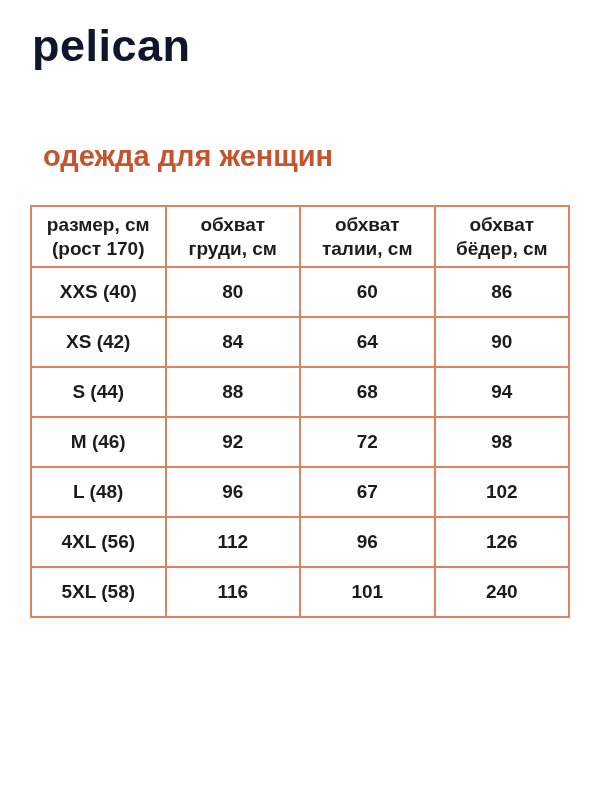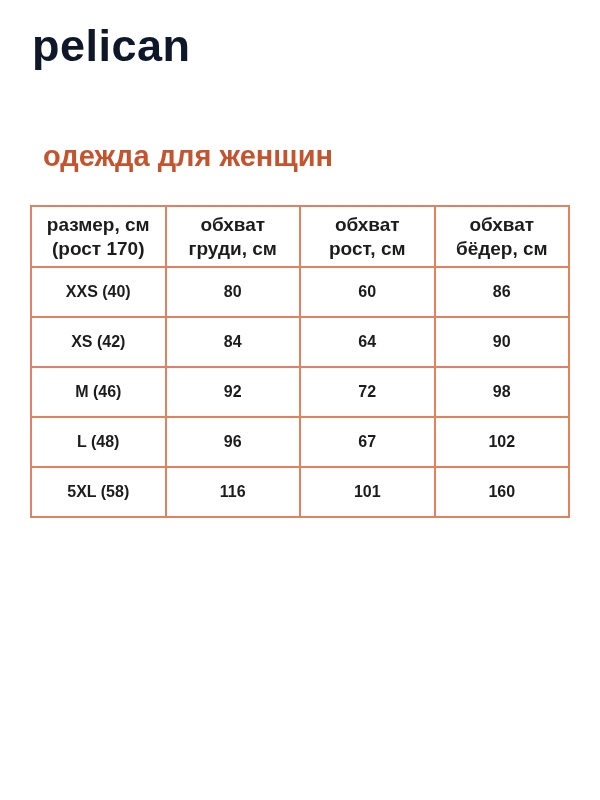--- a/index.html
+++ b/index.html
@@ -50,21 +50,21 @@
     padding: 0;
     background: #ffffff;
   }
   .size-table th {
     height: 59px;
     font-size: 19px;
     line-height: 1.26;
   }
   .size-table td {
     height: 48px;
-    font-size: 16px;
+    font-size: 19px;
   }
 </style>
 </head>
 <body>
 
 <div class="logo">pelican</div>
 
 <div class="heading">одежда для женщин</div>
 
 <table class="size-table">
@@ -73,21 +73,21 @@
       <th>
         <div>размер, см</div>
         <div>(рост 170)</div>
       </th>
       <th>
         <div>обхват</div>
         <div>груди, см</div>
       </th>
       <th>
         <div>обхват</div>
-        <div>рост, см</div>
+        <div>талии, см</div>
       </th>
       <th>
         <div>обхват</div>
         <div>бёдер, см</div>
       </th>
     </tr>
   </thead>
   <tbody>
     <tr>
       <td>XXS (40)</td>
@@ -95,31 +95,43 @@
       <td>60</td>
       <td>86</td>
     </tr>
     <tr>
       <td>XS (42)</td>
       <td>84</td>
       <td>64</td>
       <td>90</td>
     </tr>
     <tr>
+      <td>S (44)</td>
+      <td>88</td>
+      <td>68</td>
+      <td>94</td>
+    </tr>
+    <tr>
       <td>M (46)</td>
       <td>92</td>
       <td>72</td>
       <td>98</td>
     </tr>
     <tr>
       <td>L (48)</td>
       <td>96</td>
       <td>67</td>
       <td>102</td>
     </tr>
     <tr>
+      <td>4XL (56)</td>
+      <td>112</td>
+      <td>96</td>
+      <td>126</td>
+    </tr>
+    <tr>
       <td>5XL (58)</td>
       <td>116</td>
       <td>101</td>
-      <td>160</td>
+      <td>240</td>
     </tr>
   </tbody>
 </table>
 
 </body></html>

